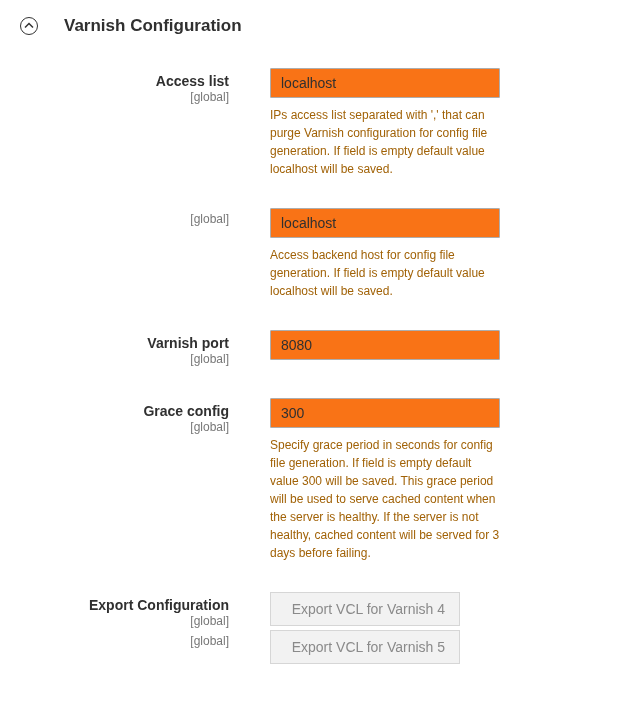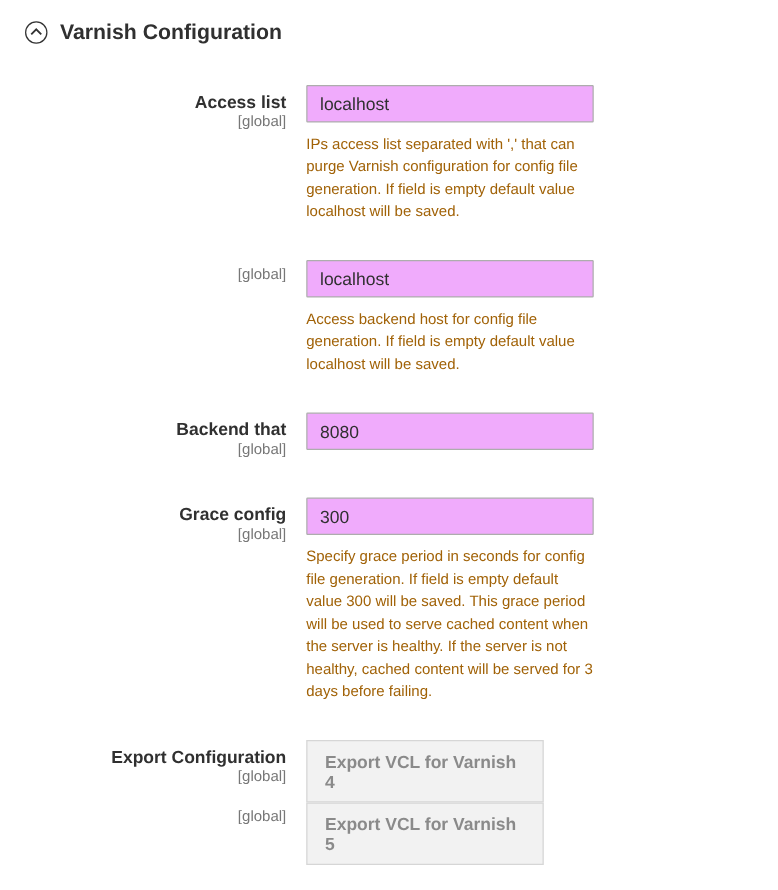--- a/index.html
+++ b/index.html
@@ -31,25 +31,27 @@
       cursor: pointer;
     }
     .collapse-icon svg {
       width: 10px;
       height: 10px;
     }
     .section-title {
       font-size: 17px;
       font-weight: 600;
       color: #303030;
+      margin-left: 16px;
     }
     .form-row {
       display: flex;
       align-items: flex-start;
       margin-bottom: 30px;
+      gap: 25px;
     }
     .label-col {
       width: 225px;
       text-align: right;
       padding-right: 16px;
       padding-top: 4px;
     }
     .field-label {
       font-size: 14px;
       font-weight: 600;
@@ -65,41 +67,41 @@
     }
     .input-col {
       width: 230px;
     }
     .text-input {
       width: 100%;
       padding: 6px 10px;
       font-size: 14px;
       border: 1px solid #adadad;
       border-radius: 1px;
-      background: #f0abfc;
+      background: #f97316;
       color: #303030;
       font-family: inherit;
     }
     .help-text {
       font-size: 12px;
       color: #a16207;
       line-height: 1.5;
       margin-top: 8px;
     }
     .export-button {
       width: 190px;
       padding: 8px 14px;
       font-size: 14px;
       color: #8a8a8a;
       background: #f2f2f2;
       border: 1px solid #d6d6d6;
-      text-align: left;
+      text-align: right;
       cursor: pointer;
       font-family: inherit;
-      font-weight: 700;
+      font-weight: 400;
     }
     .export-row {
       margin-bottom: 0;
     }
   </style>
 </head>
 <body>
 
 <div class="section-header">
   <span class="collapse-icon">
@@ -126,21 +128,21 @@
     <span class="field-scope">[global]</span>
   </div>
   <div class="input-col">
     <input type="text" class="text-input" value="localhost" style="">
     <div class="help-text">Access backend host for config file generation. If field is empty default value localhost will be saved.</div>
   </div>
 </div>
 
 <div class="form-row">
   <div class="label-col">
-    <span class="field-label">Backend that</span>
+    <span class="field-label">Varnish port</span>
     <span class="field-scope">[global]</span>
   </div>
   <div class="input-col">
     <input type="text" class="text-input" value="8080" style="">
   </div>
 </div>
 
 <div class="form-row">
   <div class="label-col">
     <span class="field-label">Grace config</span>

